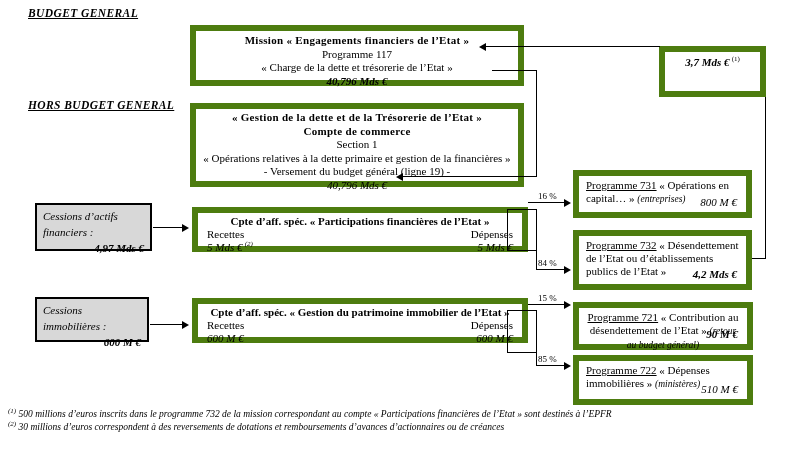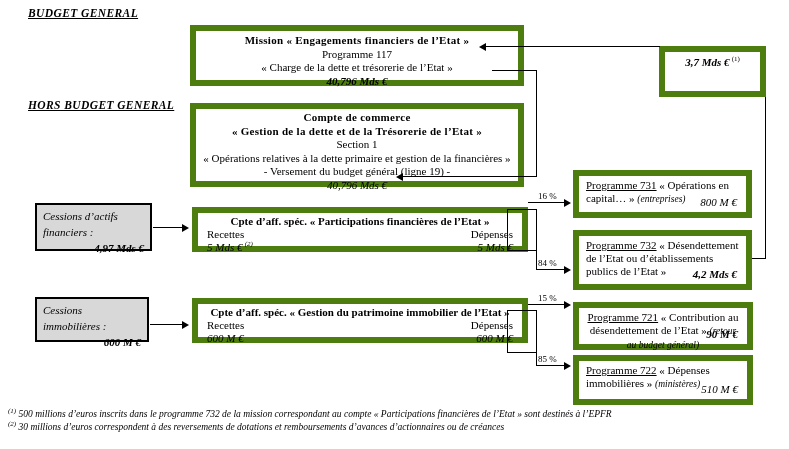--- a/index.html
+++ b/index.html
@@ -40,22 +40,22 @@
   <div class="heading" style="left:28px;top:99px;">HORS BUDGET GENERAL</div>
 
   <div class="box center" style="left:190px;top:25px;width:334px;height:61px;padding-top:3px;">
     <div class="b sp">Mission « Engagements financiers de l’Etat »</div>
     <div>Programme 117</div>
     <div>« Charge de la dette et trésorerie de l’Etat »</div>
     <div class="b it">40,796 Mds €</div>
   </div>
 
   <div class="box center" style="left:190px;top:103px;width:334px;height:84px;padding-top:2px;">
+    <div class="b sp">« Gestion de la dette et de la Trésorerie de l’Etat »</div>
     <div class="b sp">Compte de commerce</div>
-    <div class="b sp">« Gestion de la dette et de la Trésorerie de l’Etat »</div>
     <div>Section 1</div>
     <div>« Opérations relatives à la dette primaire et gestion de la financières »</div>
     <div>- Versement du budget général (ligne 19) -</div>
     <div class="it">40,796 Mds €</div>
   </div>
 
   <div class="box center" style="left:659px;top:46px;width:107px;height:51px;padding-top:4px;line-height:13px;">
     <div><span class="b it">3,7 Mds €</span> <sup>(1)</sup></div>
   </div>
 

